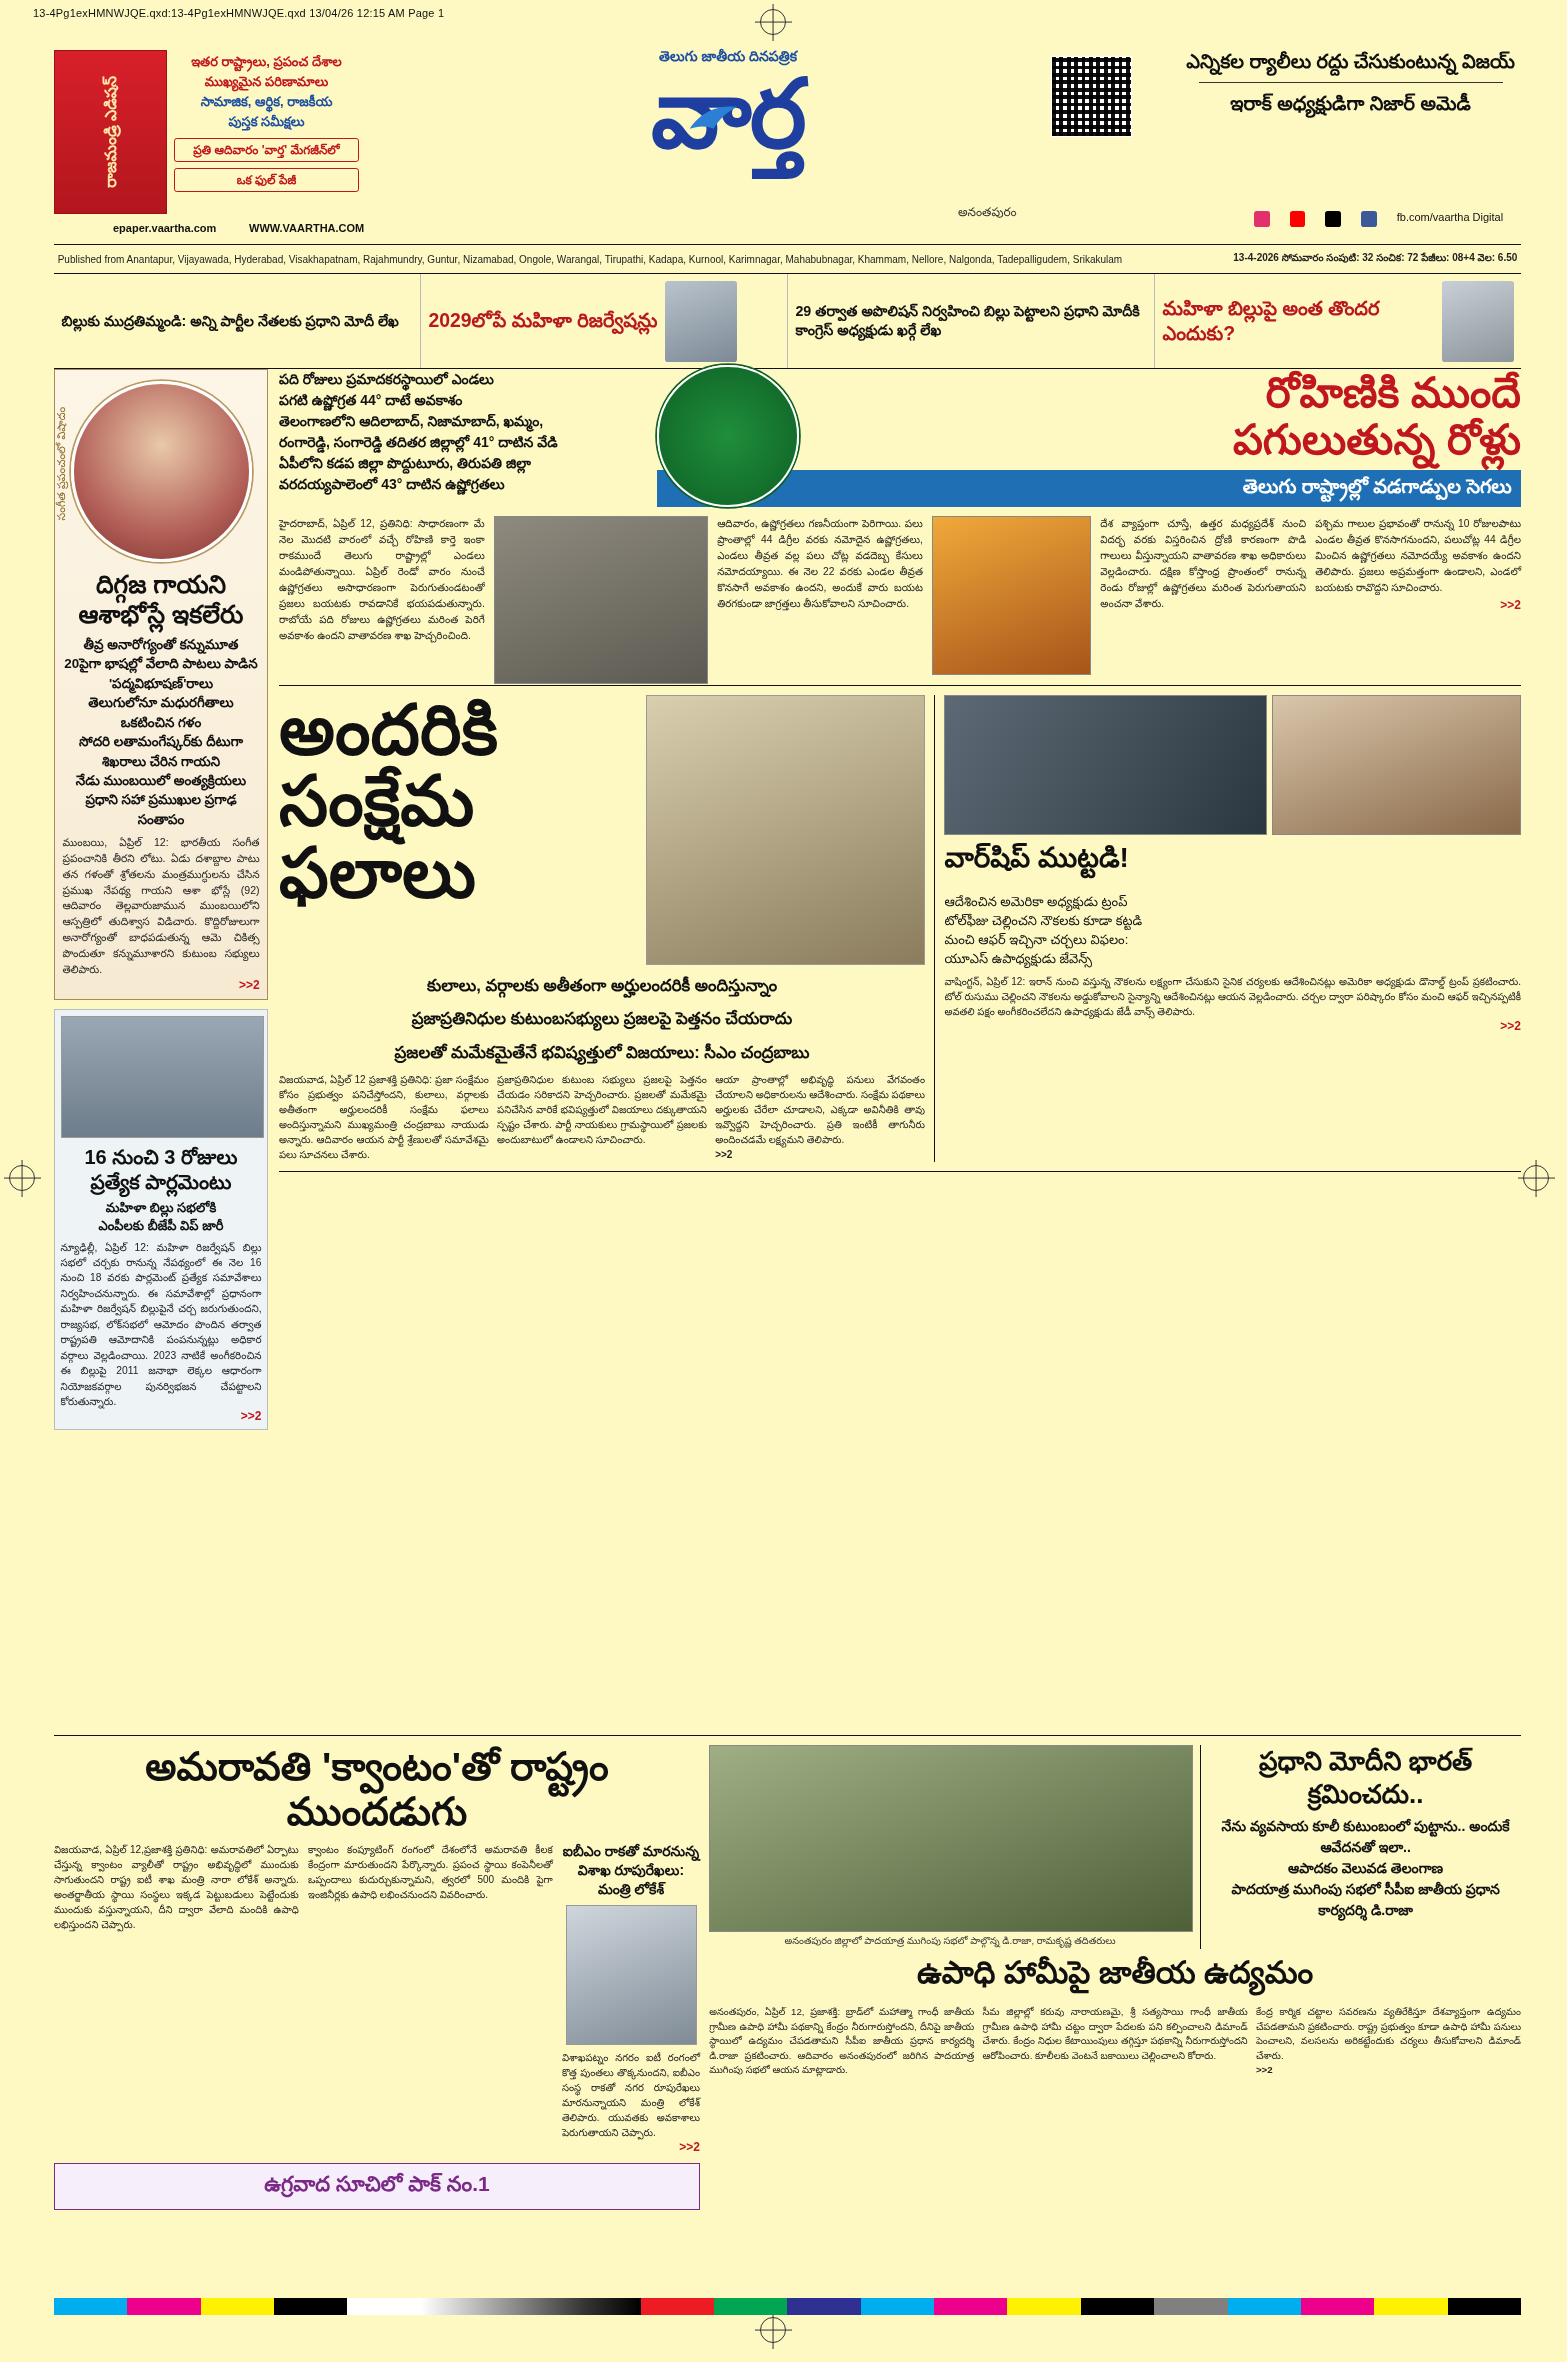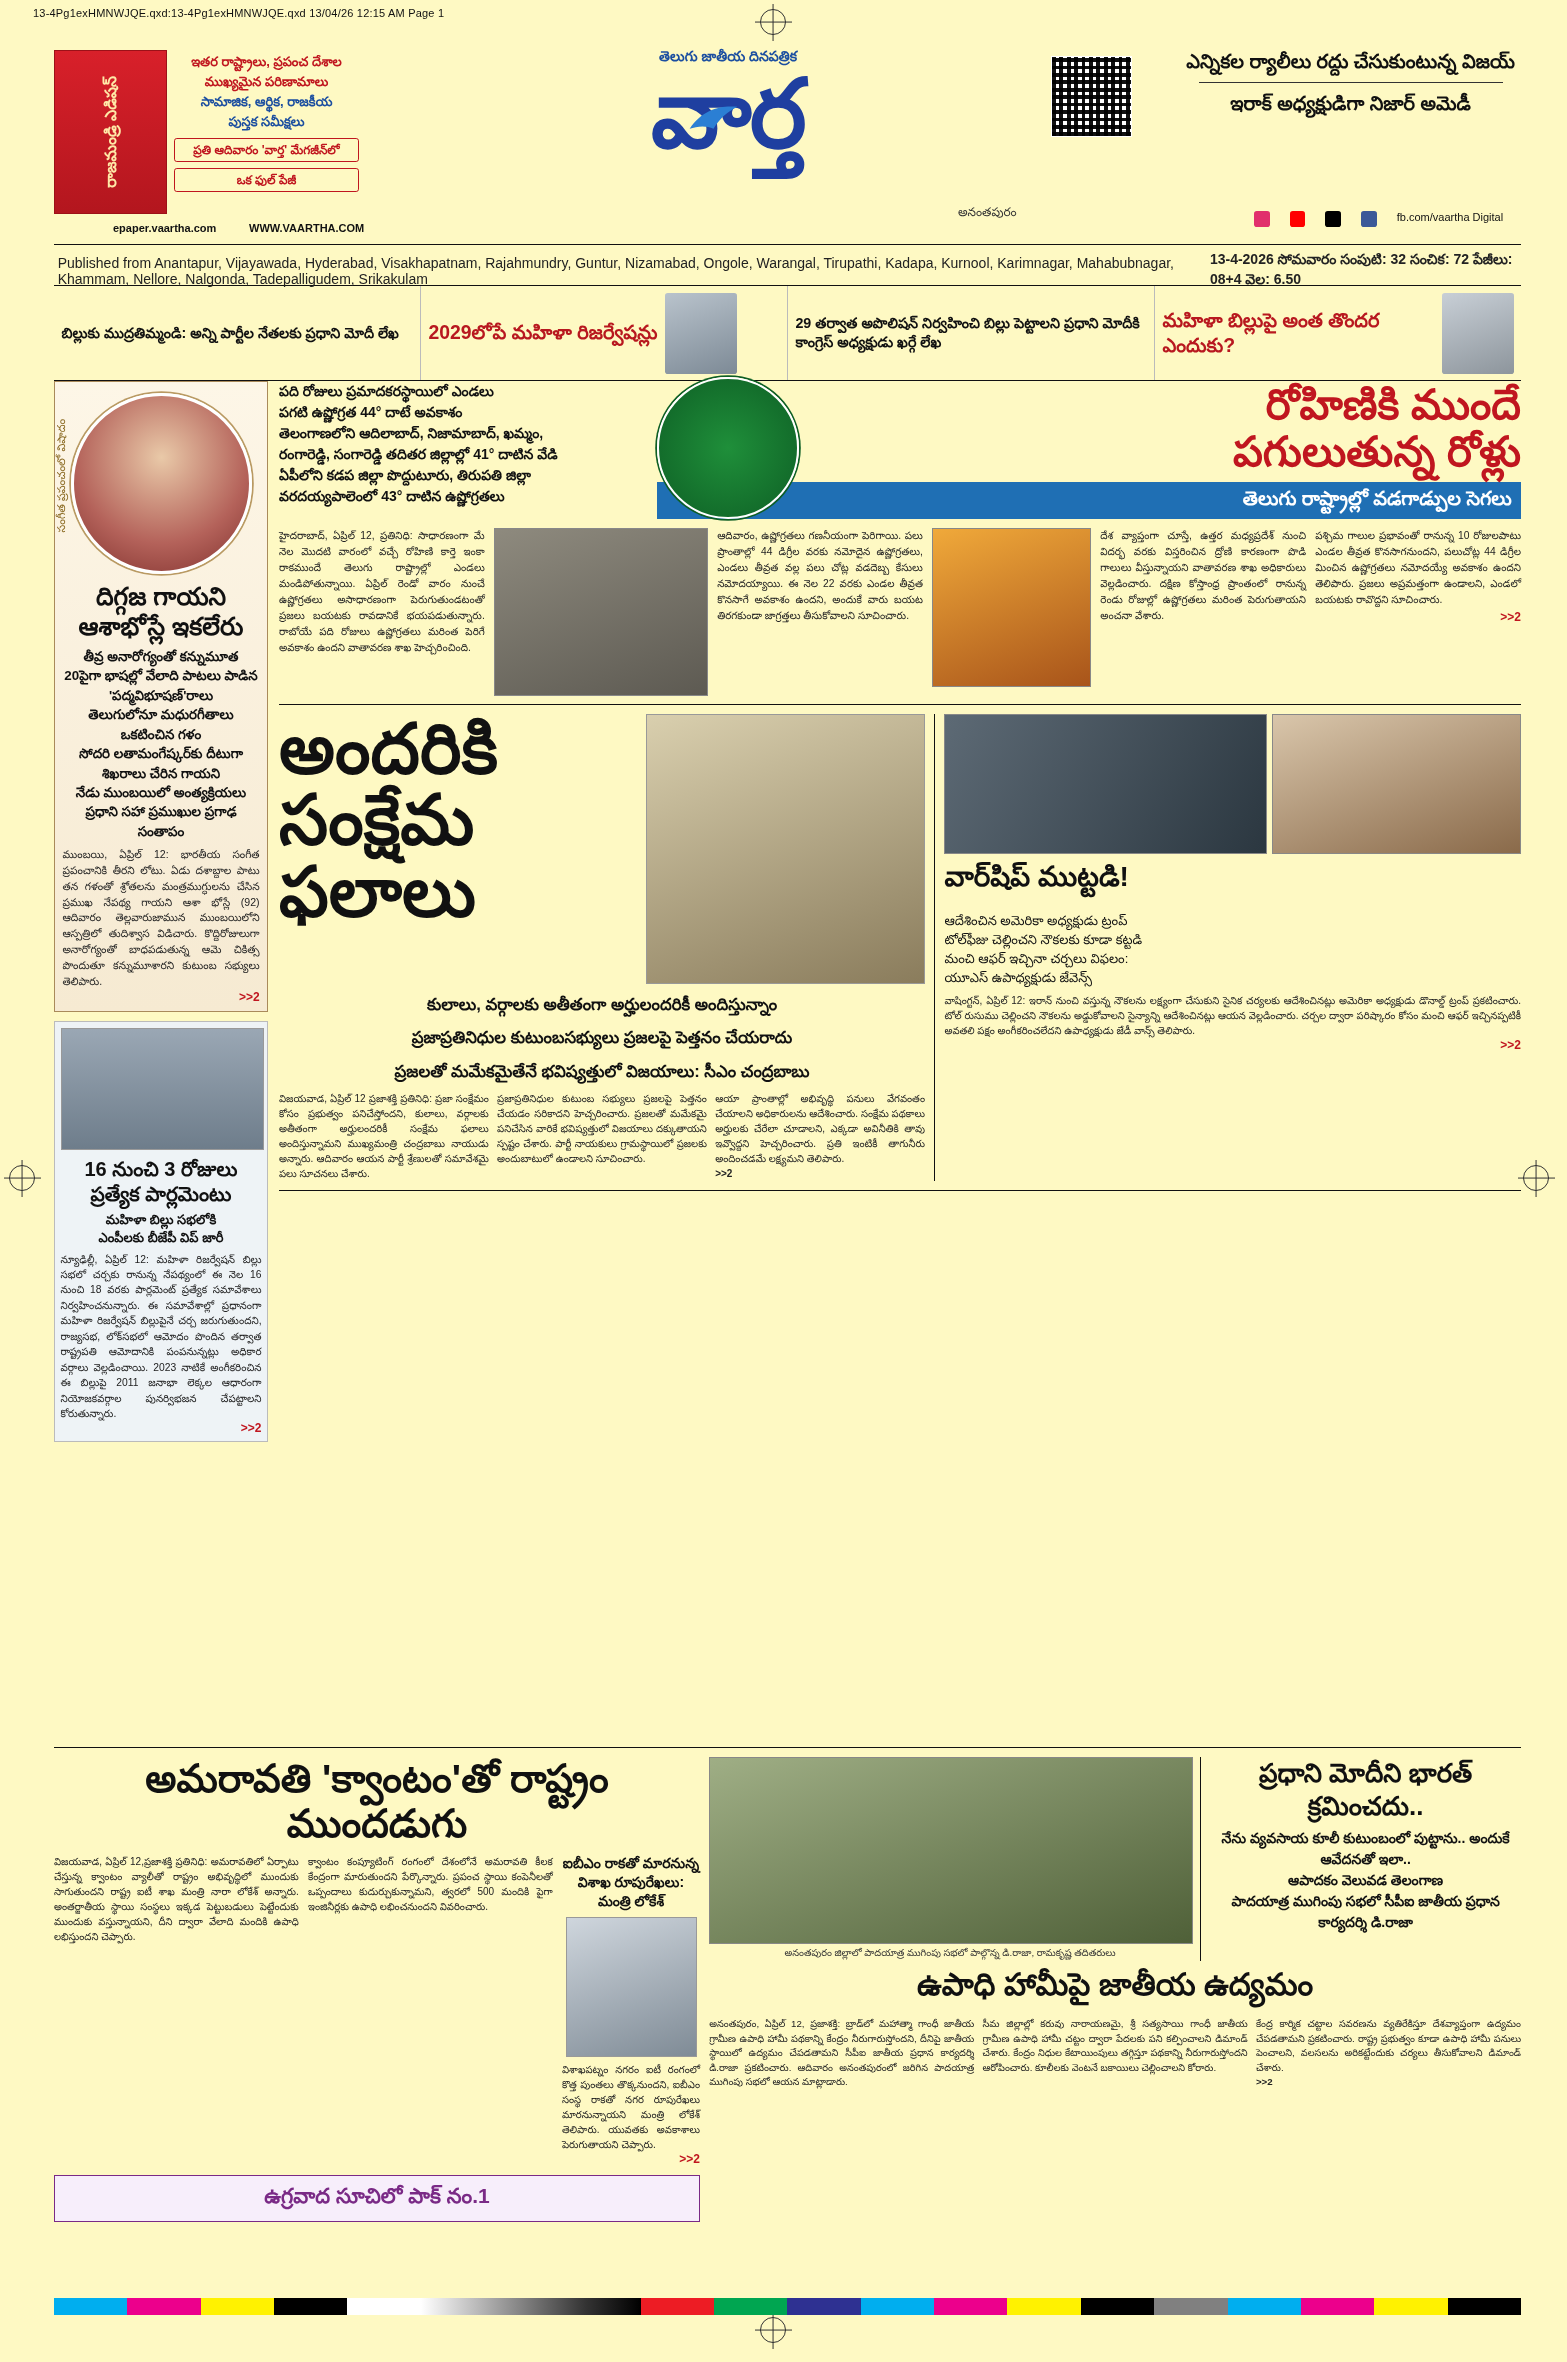--- a/index.html
+++ b/index.html
@@ -32,21 +32,21 @@
   .qr{position:absolute;left:997px;top:14.8px;width:79px;height:79px;background:
      repeating-linear-gradient(90deg,#111 0 3.7px,#fff 3.7px 7.4px),
      repeating-linear-gradient(0deg,#111 0 3.7px,transparent 3.7px 7.4px);
      background-blend-mode:multiply;border:1.8px solid #fff;}
   .mast-right{position:absolute;left:1126px;top:7.4px;width:341px;text-align:center;}
   .mast-right .hl{font-size:19.4px;font-weight:bold;color:#111;line-height:1.35;}
   .mast-right hr{border:0;border-top:0.9px solid #333;margin:7.4px 18.5px;}
   .social{position:absolute;left:1200px;top:170px;display:flex;align-items:flex-start;gap:20px;font-size:11px;color:#111;}
   .sq{width:15.7px;height:15.7px;border-radius:2.8px;display:inline-block;}
 
-  .publine{position:relative;height:28px;border-bottom:0.9px solid #111;font-size:14px;color:#222;display:flex;align-items:center;justify-content:space-between;padding:0 3.7px;margin-top:12px;}
+  .publine{position:relative;height:28px;border-bottom:0.9px solid #111;font-size:10px;color:#222;display:flex;align-items:center;justify-content:space-between;padding:0 3.7px;}
   .publine .right{font-weight:bold;}
 
   
   .strap{display:flex;height:94px;border-bottom:1.8px solid #111;}
   .strap .cell{flex:1;display:flex;align-items:center;gap:7.4px;padding:5.5px 7.4px;border-right:0.9px solid #bbb;}
   .strap .cell:last-child{border-right:0;}
   .strap .txt{font-size:14.3px;font-weight:bold;line-height:1.3;color:#111;}
   .strap .txt.big{font-size:19.4px;color:#b8181f;}
   .strap .ph{width:72px;height:81px;border-radius:2.8px;background:#c9cfd6;flex:none;}
   .ph.modi{background:linear-gradient(160deg,#b9c3cc,#7d8a96);}
@@ -68,21 +68,21 @@
   .more{color:#c0161f;font-weight:bold;font-size:12px;text-align:right;}
 
   
   .parl{margin-top:9.2px;border:0.9px solid #bbb;background:#eef3f6;padding:5.5px;}
   .parlimg{width:100%;height:120px;background:linear-gradient(180deg,#9aa7b4,#6e7d8b);border:0.9px solid #999;}
   .parl h3{font-size:20px;line-height:1.25;margin:7.4px 1.8px 3.7px;color:#111;text-align:center;}
   .parl .sub{font-size:13px;line-height:1.35;text-align:center;color:#111;font-weight:bold;}
   .parl .body{font-size:10.3px;line-height:1.5;text-align:justify;margin-top:5.5px;color:#222;}
 
   
-  .heat{position:relative;border-bottom:0.9px solid #111;padding-bottom:8px;}
+  .heat{position:relative;border-bottom:0.9px solid #111;padding-bottom:1px;}
   .heat-top{display:flex;gap:9.2px;}
   .heat-lead{width:369px;font-size:14px;line-height:1.5;font-weight:bold;color:#111;}
   .heat-right{flex:1;position:relative;}
   .apmap{position:absolute;left:0;top:-3.7px;width:138px;height:138px;border-radius:50%;background:radial-gradient(circle at 50% 50%,#1f8f3a,#0e5f25);border:2.8px solid #fff;box-shadow:0 0 0 1.8px #0e5f25;}
   .heat-h1{text-align:right;font-size:42px;line-height:1.12;color:#c0161f;font-weight:bold;}
   .heat-band{margin-top:7.4px;background:#1f6fb4;color:#fff;font-size:19.4px;font-weight:bold;text-align:right;padding:4.6px 9.2px;}
   .heat-cols{display:flex;gap:9.2px;margin-top:9.2px;}
   .heat-col{flex:1;font-size:10.3px;line-height:1.55;text-align:justify;color:#222;}
   .hphoto{width:212px;height:166px;background:linear-gradient(160deg,#8e8a7e,#5d5a52);border:0.9px solid #888;}
   .hphoto2{width:157px;height:157px;background:linear-gradient(160deg,#f0a93a,#a8541a);border:0.9px solid #888;}

